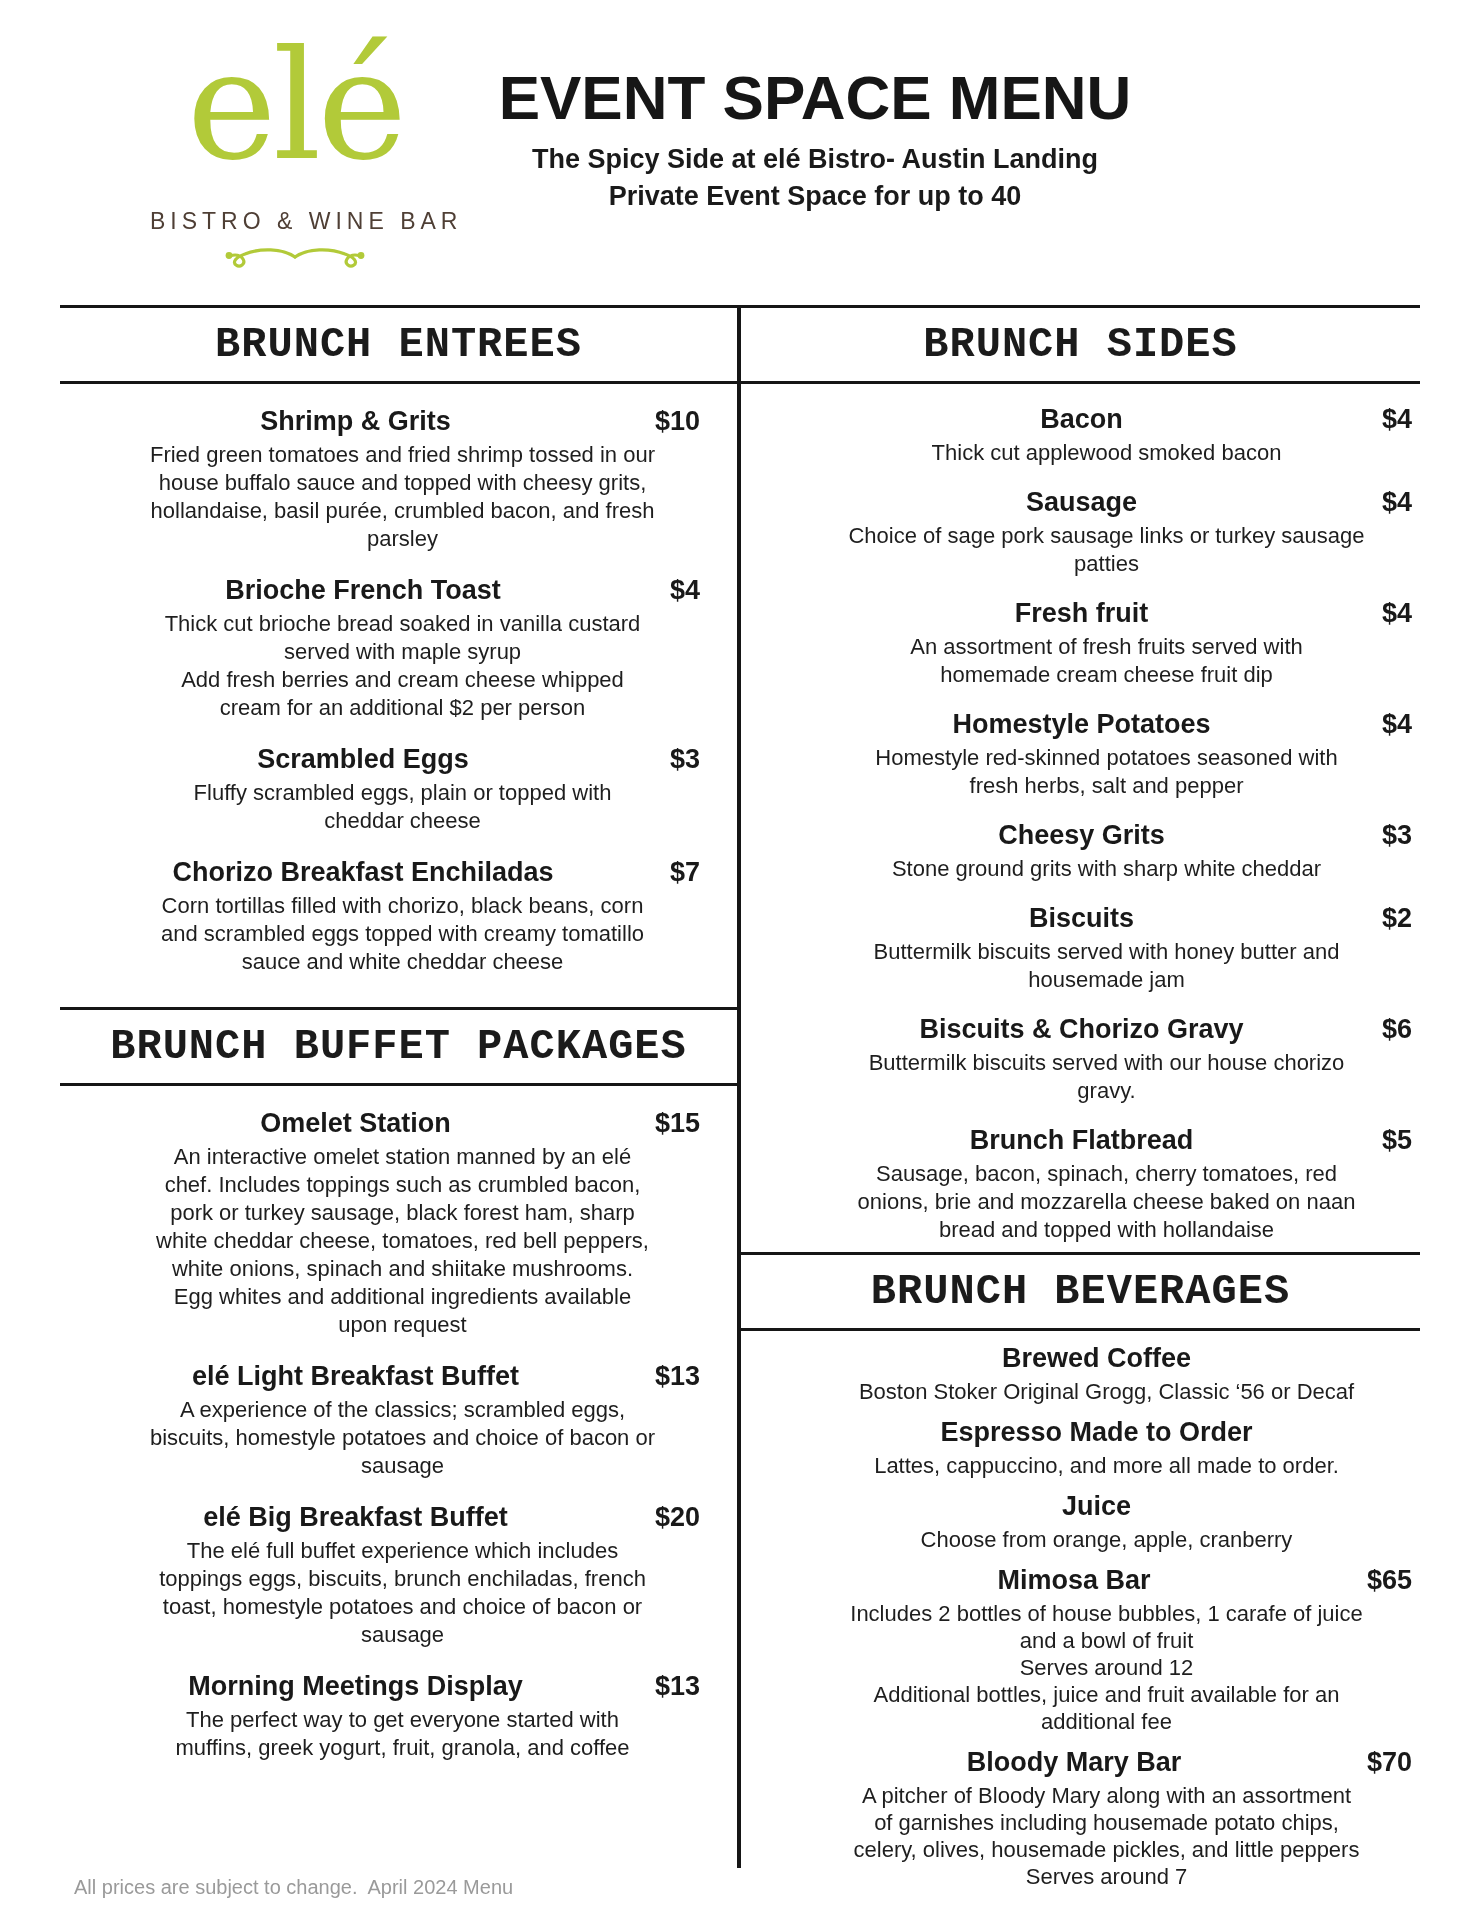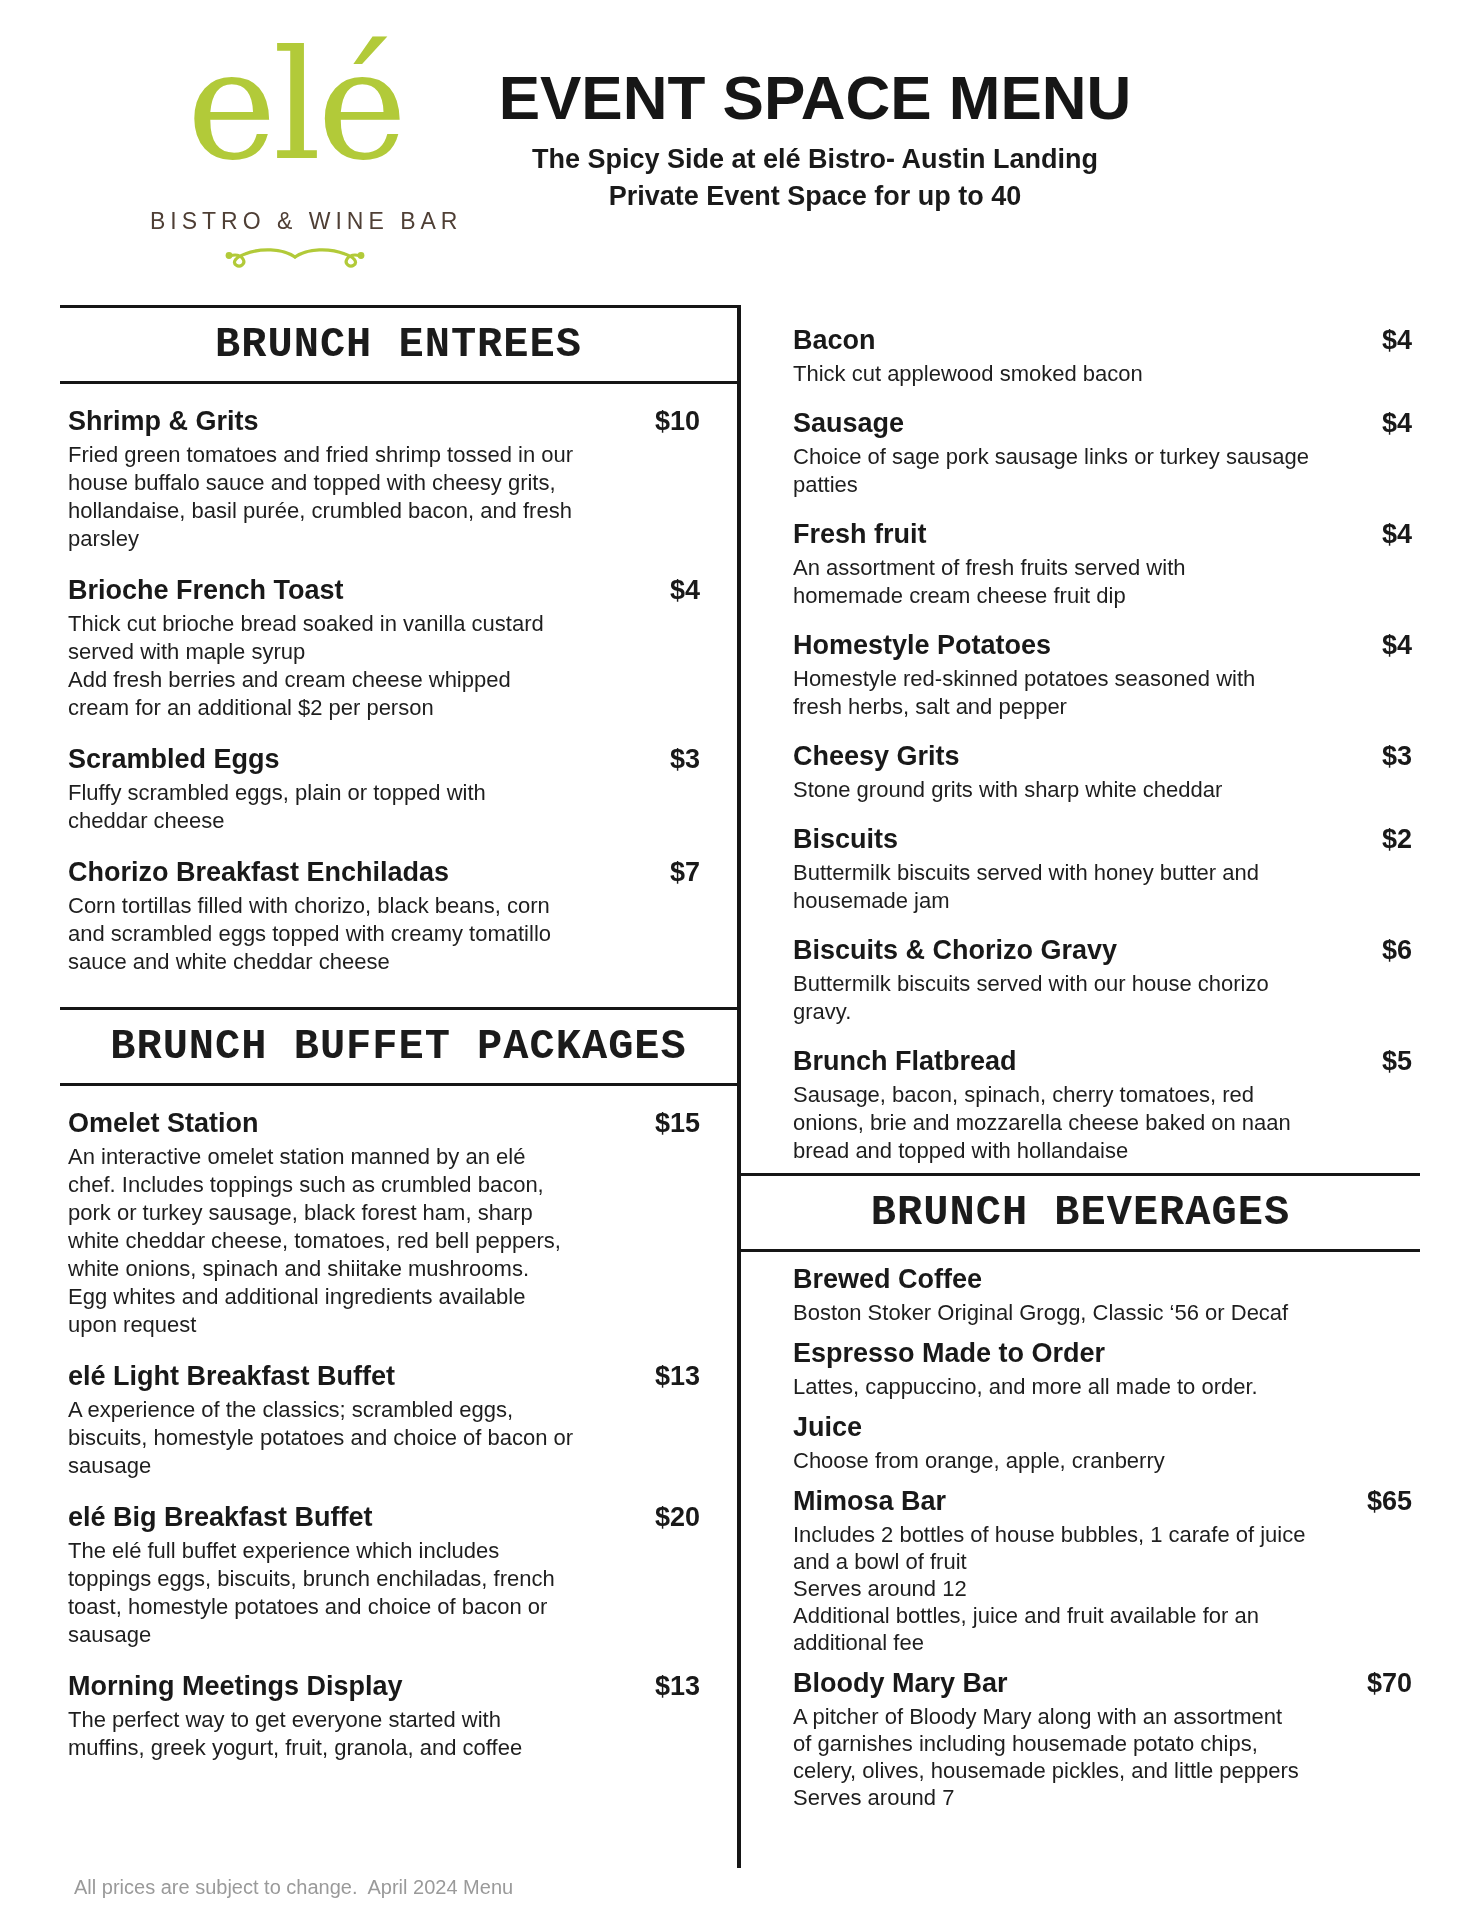--- a/index.html
+++ b/index.html
@@ -50,21 +50,21 @@
     display:flex;align-items:center;justify-content:center;
     font-size:42px;font-weight:700;letter-spacing:1px;
     color:#1b1b1b;white-space:nowrap;font-family:Liberation Mono, monospace;
   }
   .buffet-head{margin-top:31px;}
   .bev-head{margin-top:8px;}
 
   .items{padding-left:8px;}
   .col-right .items{padding-left:52px;}
 
-  .item{margin-top:20px;}
+  .item{margin-top:20px;text-align:center;}
   .col-right .item{margin-top:18px;}
   .bev .item{margin-top:10px;}
 
   .item-row{display:flex;align-items:baseline;}
   .col-left .item-row{padding-right:37px;}
   .col-right .item-row{padding-right:8px;}
   .item-name{
     flex:1;font-size:27px;font-weight:700;line-height:34px;color:#191919;
   }
   .item-price{
@@ -197,20 +197,21 @@
         </div>
         <div class="item-desc">The perfect way to get everyone started with
 muffins, greek yogurt, fruit, granola, and coffee</div>
       </div>
     </div>
 
   </div>
 
   <div class="col col-right">
 
+    <div class="section-head">BRUNCH SIDES</div>
 
     <div class="items">
       <div class="item">
         <div class="item-row">
           <span class="item-name">Bacon</span>
           <span class="item-price">$4</span>
         </div>
         <div class="item-desc">Thick cut applewood smoked bacon</div>
       </div>
       <div class="item">

